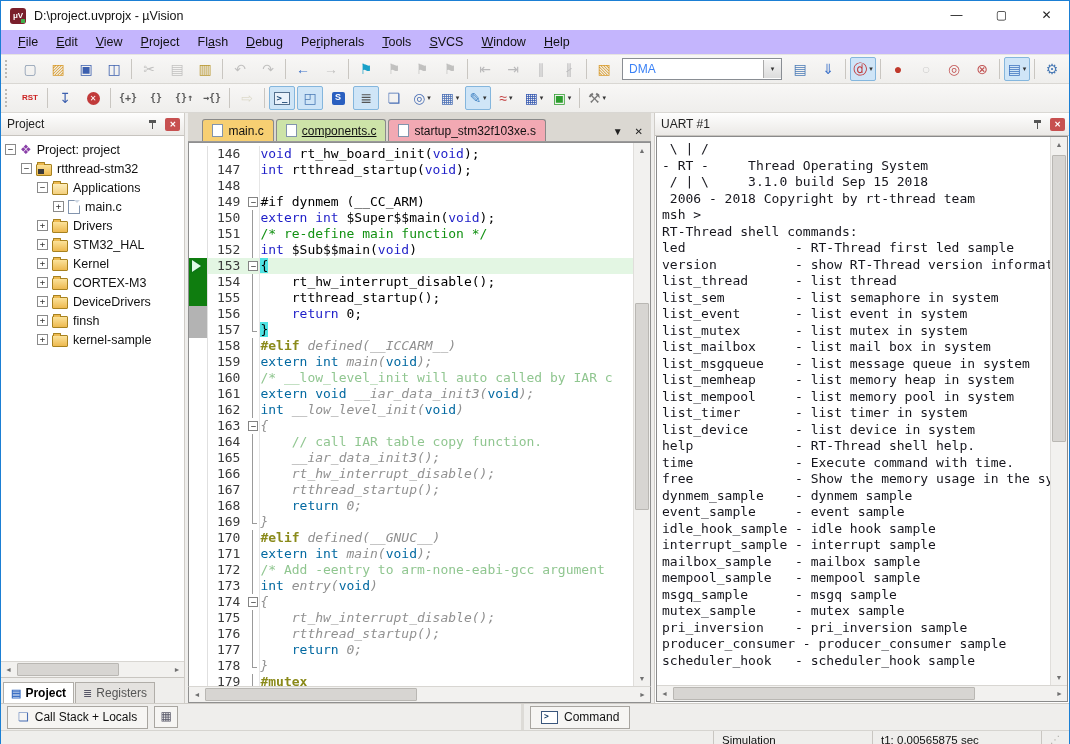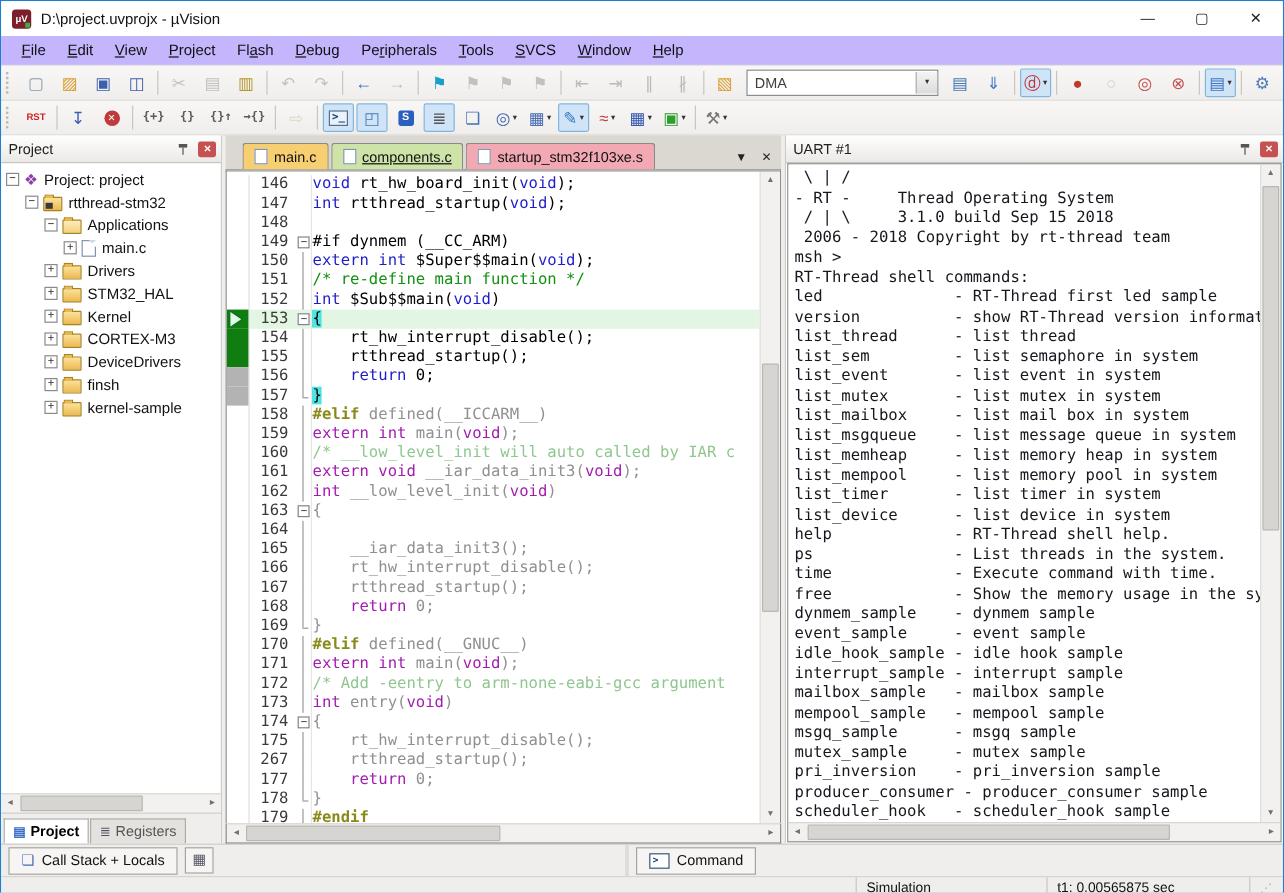--- a/index.html
+++ b/index.html
@@ -24,21 +24,21 @@
   .tbtn .tg{font-size:14px;line-height:20px;}
   .tbtn.dis{opacity:.4;filter:grayscale(70%);}
   .tbtn.prs{background:#cfe5f7;border-color:#84b6dd;}
   .tbtn .dd{font-size:7px;color:#333;margin-left:2px;}
   .rst .tg{font:bold 8px/10px "Liberation Sans",sans-serif;color:#c22;}
   .stopbtn .tg{background:#c13a3a;color:#fff;border-radius:50%;width:13px;height:13px;line-height:13px;font-size:8px;text-align:center;}
   .chipS .tg{background:#2a5fc0;color:#fff;width:13px;height:13px;line-height:13px;font:bold 9px "Liberation Sans",sans-serif;text-align:center;border-radius:2px;}
   .consoleb .tg{font:bold 9px/11px "DejaVu Sans Mono",monospace;color:#12406e;border:1px solid #54708e;background:#eaf2fb;padding:0 2px;}
   .braces .tg{font:bold 10px/14px "DejaVu Sans Mono",monospace;color:#5a5a5a;}
   .combo{display:flex;align-items:center;height:20px;margin:0 4px;border:1px solid #898d93;background:#fff;width:158px;}
-  .combo-val{flex:1;font-size:12px;padding-left:6px;color:#404040;}
+  .combo-val{flex:1;font-size:12px;padding-left:6px;color:#3b82f6;}
   .combo-btn{width:17px;height:18px;background:linear-gradient(#f4f4f4,#dcdcdc);border-left:1px solid #aaa;
              font-size:7px;text-align:center;line-height:18px;color:#333;}
   
   .main{height:590px;display:flex;flex:0 0 auto;}
   .split{width:3px;background:#efeeec;}
   .panel-hdr{height:22px;background:linear-gradient(#fefefe,#ebe9e6);border-bottom:1px solid #c7c4bf;
              display:flex;align-items:center;padding:0 4px 0 6px;flex:0 0 auto;}
   .panel-hdr .ptitle{font-size:12px;color:#222;flex:1;}
   .pin{width:9px;height:11px;position:relative;margin-right:8px;}
   .pin::before{content:"";position:absolute;left:1px;top:1px;width:7px;height:3px;background:#555;}
@@ -88,22 +88,22 @@
                font:9px/8px "DejaVu Sans Mono",monospace;text-align:center;color:#333;}
   .f-l::before{content:"";position:absolute;left:6px;top:0;bottom:0;border-left:1px solid #9a9a9a;}
   .f-e::before{content:"";position:absolute;left:6px;top:0;height:9px;border-left:1px solid #9a9a9a;}
   .f-e::after{content:"";position:absolute;left:6px;top:9px;width:5px;border-top:1px solid #9a9a9a;}
   .ctext{flex:1 1 auto;overflow:hidden;}
   .cline.hl{background:#e3f6e3;}
   .s-k{color:#1e1ec8;}
   .s-t{color:#000;}
   .s-c{color:#129112;}
   .s-p{color:#8a8a1a;font-weight:bold;}
-  .s-g{color:#909090;}
-  .s-gk{color:#a21caf;text-align:center;}
+  .s-g{color:#909090;font-style:italic;}
+  .s-gk{color:#0369a1;text-align:center;}
   .s-gc{color:#90c690;}
   .s-bm{background:#4fe3e3;color:#000;}
   
   .vscroll{width:16px;flex:0 0 auto;background:#f2f1ef;border-left:1px solid #e0dedb;position:relative;}
   .vscroll .sarr{height:15px;text-align:center;font-size:7px;line-height:15px;color:#707070;}
   .vscroll .sarr.bot{position:absolute;bottom:0;left:0;right:0;}
   .vthumb{position:absolute;left:1px;right:1px;background:#d7d5d2;border:1px solid #b9b7b3;border-radius:1px;}
   .hscroll{height:15px;background:#f2f1ef;border-top:1px solid #d8d6d2;position:relative;display:flex;flex:0 0 auto;}
   .hscroll .sarr{width:15px;text-align:center;font-size:7px;line-height:15px;color:#707070;}
   .hscroll .sarr.right{position:absolute;right:0;top:0;}
@@ -458,36 +458,36 @@
             <div class="cline"><span class="cmargin m-g"></span><span class="cnum">154</span><span class="cfold f-l"></span><span class="ctext"><span class="s-t">    rt_hw_interrupt_disable();</span></span></div>
             <div class="cline"><span class="cmargin m-g"></span><span class="cnum">155</span><span class="cfold f-l"></span><span class="ctext"><span class="s-t">    rtthread_startup();</span></span></div>
             <div class="cline"><span class="cmargin m-y"></span><span class="cnum">156</span><span class="cfold f-l"></span><span class="ctext"><span class="s-t">    </span><span class="s-k">return</span><span class="s-t"> 0;</span></span></div>
             <div class="cline"><span class="cmargin m-y"></span><span class="cnum">157</span><span class="cfold f-e"></span><span class="ctext"><span class="s-bm">}</span></span></div>
             <div class="cline"><span class="cmargin"></span><span class="cnum">158</span><span class="cfold f-l"></span><span class="ctext"><span class="s-p">#elif</span><span class="s-g"> defined(__ICCARM__)</span></span></div>
             <div class="cline"><span class="cmargin"></span><span class="cnum">159</span><span class="cfold f-l"></span><span class="ctext"><span class="s-gk">extern int</span><span class="s-g"> main(</span><span class="s-gk">void</span><span class="s-g">);</span></span></div>
             <div class="cline"><span class="cmargin"></span><span class="cnum">160</span><span class="cfold f-l"></span><span class="ctext"><span class="s-gc">/* __low_level_init will auto called by IAR c</span></span></div>
             <div class="cline"><span class="cmargin"></span><span class="cnum">161</span><span class="cfold f-l"></span><span class="ctext"><span class="s-gk">extern void</span><span class="s-g"> __iar_data_init3(</span><span class="s-gk">void</span><span class="s-g">);</span></span></div>
             <div class="cline"><span class="cmargin"></span><span class="cnum">162</span><span class="cfold f-l"></span><span class="ctext"><span class="s-gk">int</span><span class="s-g"> __low_level_init(</span><span class="s-gk">void</span><span class="s-g">)</span></span></div>
             <div class="cline"><span class="cmargin"></span><span class="cnum">163</span><span class="cfold f-o"></span><span class="ctext"><span class="s-g">{</span></span></div>
-            <div class="cline"><span class="cmargin"></span><span class="cnum">164</span><span class="cfold f-l"></span></div>
+            <div class="cline"><span class="cmargin"></span><span class="cnum">164</span><span class="cfold f-l"></span><span class="ctext"><span class="s-gc">    // call IAR table copy function.</span></span></div>
             <div class="cline"><span class="cmargin"></span><span class="cnum">165</span><span class="cfold f-l"></span><span class="ctext"><span class="s-g">    __iar_data_init3();</span></span></div>
             <div class="cline"><span class="cmargin"></span><span class="cnum">166</span><span class="cfold f-l"></span><span class="ctext"><span class="s-g">    rt_hw_interrupt_disable();</span></span></div>
             <div class="cline"><span class="cmargin"></span><span class="cnum">167</span><span class="cfold f-l"></span><span class="ctext"><span class="s-g">    rtthread_startup();</span></span></div>
             <div class="cline"><span class="cmargin"></span><span class="cnum">168</span><span class="cfold f-l"></span><span class="ctext"><span class="s-g">    </span><span class="s-gk">return</span><span class="s-g"> 0;</span></span></div>
             <div class="cline"><span class="cmargin"></span><span class="cnum">169</span><span class="cfold f-e"></span><span class="ctext"><span class="s-g">}</span></span></div>
             <div class="cline"><span class="cmargin"></span><span class="cnum">170</span><span class="cfold f-l"></span><span class="ctext"><span class="s-p">#elif</span><span class="s-g"> defined(__GNUC__)</span></span></div>
             <div class="cline"><span class="cmargin"></span><span class="cnum">171</span><span class="cfold f-l"></span><span class="ctext"><span class="s-gk">extern int</span><span class="s-g"> main(</span><span class="s-gk">void</span><span class="s-g">);</span></span></div>
             <div class="cline"><span class="cmargin"></span><span class="cnum">172</span><span class="cfold f-l"></span><span class="ctext"><span class="s-gc">/* Add -eentry to arm-none-eabi-gcc argument</span></span></div>
             <div class="cline"><span class="cmargin"></span><span class="cnum">173</span><span class="cfold f-l"></span><span class="ctext"><span class="s-gk">int</span><span class="s-g"> entry(</span><span class="s-gk">void</span><span class="s-g">)</span></span></div>
             <div class="cline"><span class="cmargin"></span><span class="cnum">174</span><span class="cfold f-o"></span><span class="ctext"><span class="s-g">{</span></span></div>
             <div class="cline"><span class="cmargin"></span><span class="cnum">175</span><span class="cfold f-l"></span><span class="ctext"><span class="s-g">    rt_hw_interrupt_disable();</span></span></div>
-            <div class="cline"><span class="cmargin"></span><span class="cnum">267</span><span class="cfold f-l"></span><span class="ctext"><span class="s-g">    rtthread_startup();</span></span></div>
+            <div class="cline"><span class="cmargin"></span><span class="cnum">176</span><span class="cfold f-l"></span><span class="ctext"><span class="s-g">    rtthread_startup();</span></span></div>
             <div class="cline"><span class="cmargin"></span><span class="cnum">177</span><span class="cfold f-l"></span><span class="ctext"><span class="s-g">    </span><span class="s-gk">return</span><span class="s-g"> 0;</span></span></div>
             <div class="cline"><span class="cmargin"></span><span class="cnum">178</span><span class="cfold f-e"></span><span class="ctext"><span class="s-g">}</span></span></div>
-            <div class="cline"><span class="cmargin"></span><span class="cnum">179</span><span class="cfold f-l"></span><span class="ctext"><span class="s-p">#endif</span></span></div>
+            <div class="cline"><span class="cmargin"></span><span class="cnum">179</span><span class="cfold f-l"></span><span class="ctext"><span class="s-p">#mutex</span></span></div>
           </div>
         <div class="vscroll">
           <div class="sarr">▲</div>
           <div class="vthumb" style="top:160px;height:205px;"></div>
           <div class="sarr bot">▼</div>
         </div>
       </div>
       <div class="hscroll" style="border:1px solid #8f8f8f;border-top:1px solid #d8d6d2;">
         <span class="sarr">◄</span>
         <span class="hthumb" style="left:16px;width:210px;"></span>
@@ -518,21 +518,20 @@
               <div class="uline">list_sem         - list semaphore in system</div>
               <div class="uline">list_event       - list event in system</div>
               <div class="uline">list_mutex       - list mutex in system</div>
               <div class="uline">list_mailbox     - list mail box in system</div>
               <div class="uline">list_msgqueue    - list message queue in system</div>
               <div class="uline">list_memheap     - list memory heap in system</div>
               <div class="uline">list_mempool     - list memory pool in system</div>
               <div class="uline">list_timer       - list timer in system</div>
               <div class="uline">list_device      - list device in system</div>
               <div class="uline">help             - RT-Thread shell help.</div>
-              <div class="uline">ps               - List threads in the system.</div>
               <div class="uline">time             - Execute command with time.</div>
               <div class="uline">free             - Show the memory usage in the sy</div>
               <div class="uline">dynmem_sample    - dynmem sample</div>
               <div class="uline">event_sample     - event sample</div>
               <div class="uline">idle_hook_sample - idle hook sample</div>
               <div class="uline">interrupt_sample - interrupt sample</div>
               <div class="uline">mailbox_sample   - mailbox sample</div>
               <div class="uline">mempool_sample   - mempool sample</div>
               <div class="uline">msgq_sample      - msgq sample</div>
               <div class="uline">mutex_sample     - mutex sample</div>

